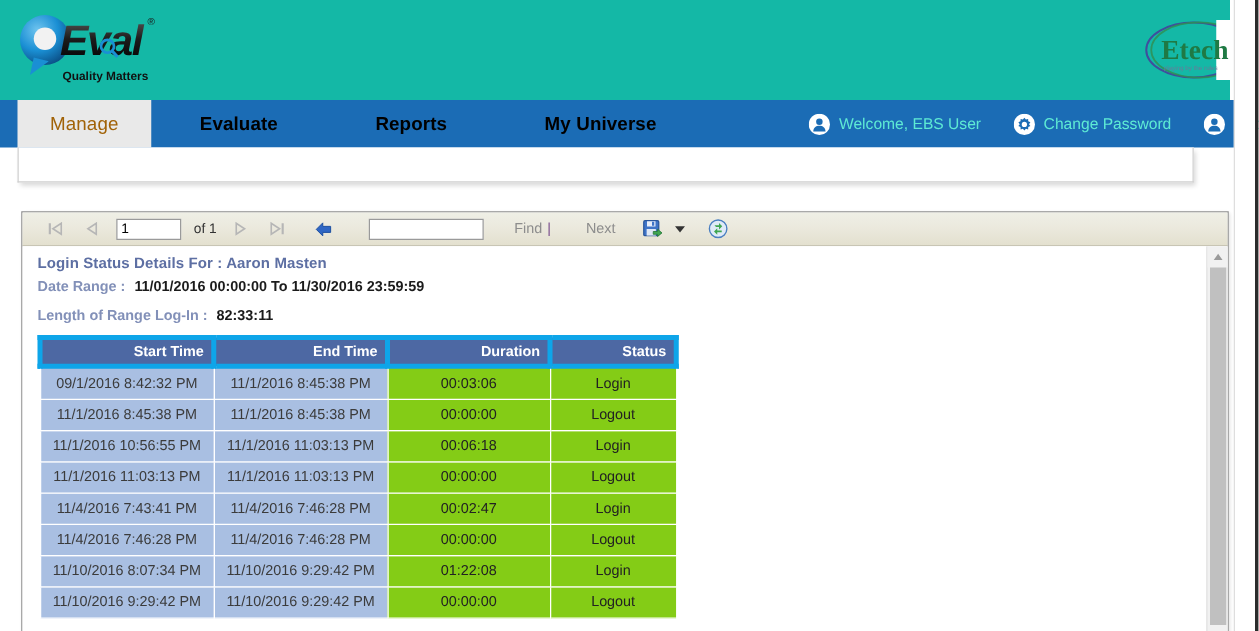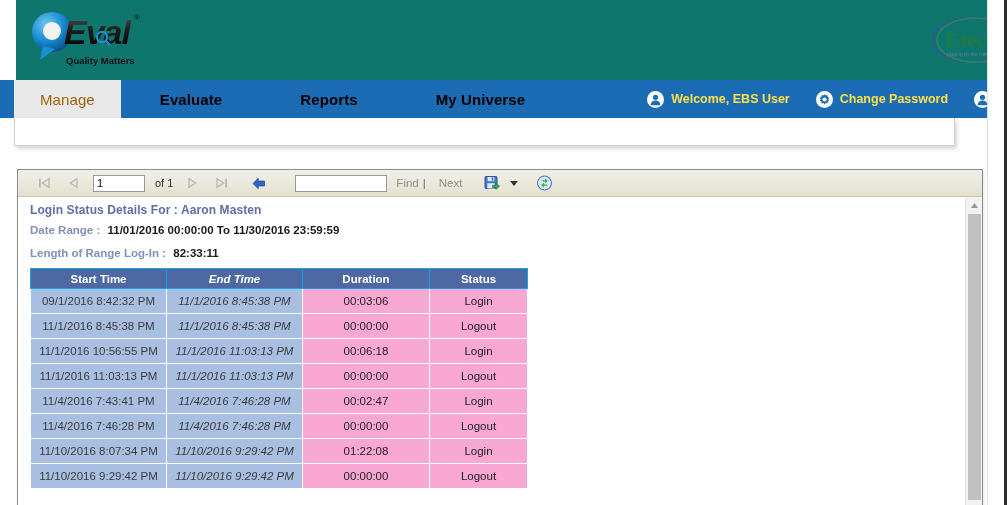--- a/index.html
+++ b/index.html
@@ -35,24 +35,24 @@
     right: 3px; top: 0;
     width: 17px; height: 505px;
     background: #ffffff;
     border-left: 1px solid #dedede;
     box-sizing: border-box;
   }
 
   
   #header {
     position: absolute;
-    left: 16px; top: 0;
+    left: 0; top: 0;
     width: 984px;
     height: 80px;
-    background: #0f766e;
+    background: #14b8a6;
   }
   .qeval-logo {
     position: absolute;
     left: 14px; top: 8px;
     width: 114px; height: 66px;
   }
   .etech-logo {
     position: absolute;
     left: 913px; top: 14px;
     width: 84px; height: 52px;
@@ -91,23 +91,23 @@
   .nav-right {
     display: flex;
     align-items: center;
     gap: 0px;
   }
   .nav-item {
     display: flex;
     align-items: center;
     gap: 7px;
     padding: 0 13px;
-    color: #fde047;
+    color: #5eead4;
     font-size: 12.5px;
-    font-weight: bold;
+    font-weight: normal;
     cursor: pointer;
     white-space: nowrap;
   }
   .nav-ico {
     width: 17px; height: 17px;
     display: inline-block;
     flex: 0 0 17px;
   }
   .nav-ico svg { display: block; }
 
@@ -178,21 +178,21 @@
     border: 1px solid #9a9a9a;
     background: #ffffff;
     margin-left: 22px;
     font-family: "Liberation Sans", sans-serif;
     font-size: 11px;
     padding: 0 3px;
   }
   .find-link {
     font-size: 11.5px;
     color: #8d8d8d;
-    margin-left: 9px;
+    margin-left: 24px;
     cursor: pointer;
     text-align: center;
   }
   .find-sep {
     font-size: 11.5px;
     color: #7a4f8e;
     margin: 0 4px;
   }
   .tb-caret {
     width: 0; height: 0;
@@ -245,37 +245,37 @@
   table.login-table {
     border-collapse: collapse;
     margin-top: 3px;
   }
   table.login-table th {
     background: #4d68a3;
     color: #ffffff;
     font-size: 11.5px;
     font-weight: bold;
     height: 19px;
-    border: 1px solid #0ea5e9;
-    text-align: center;
+    border: 4px solid #0ea5e9;
+    text-align: right;
     padding: 0 6px;
   }
   table.login-table td {
     font-size: 11.5px;
     color: #3b3b3b;
     height: 24px;
     text-align: center;
     border: 1px solid #ffffff;
     padding: 0 6px;
     white-space: nowrap;
   }
   table.login-table td.c-blue { background: #a9bfe2; }
-  table.login-table td.c-light { background: #f9a8d4; color: #222222; margin-top: 36px; }
+  table.login-table td.c-light { background: #84cc16; color: #222222; margin-top: 36px; }
   th.w1, td.w1 { width: 123px; }
-  th.w2, td.w2 { width: 123px; font-style: italic; }
+  th.w2, td.w2 { width: 123px; }
   th.w3, td.w3 { width: 114px; }
   th.w4, td.w4 { width: 85px; }
 
   
   #inner-scroll {
     position: absolute;
     right: 0; top: 0;
     width: 17px;
     height: 311px;
     background: #f1f1f1;

